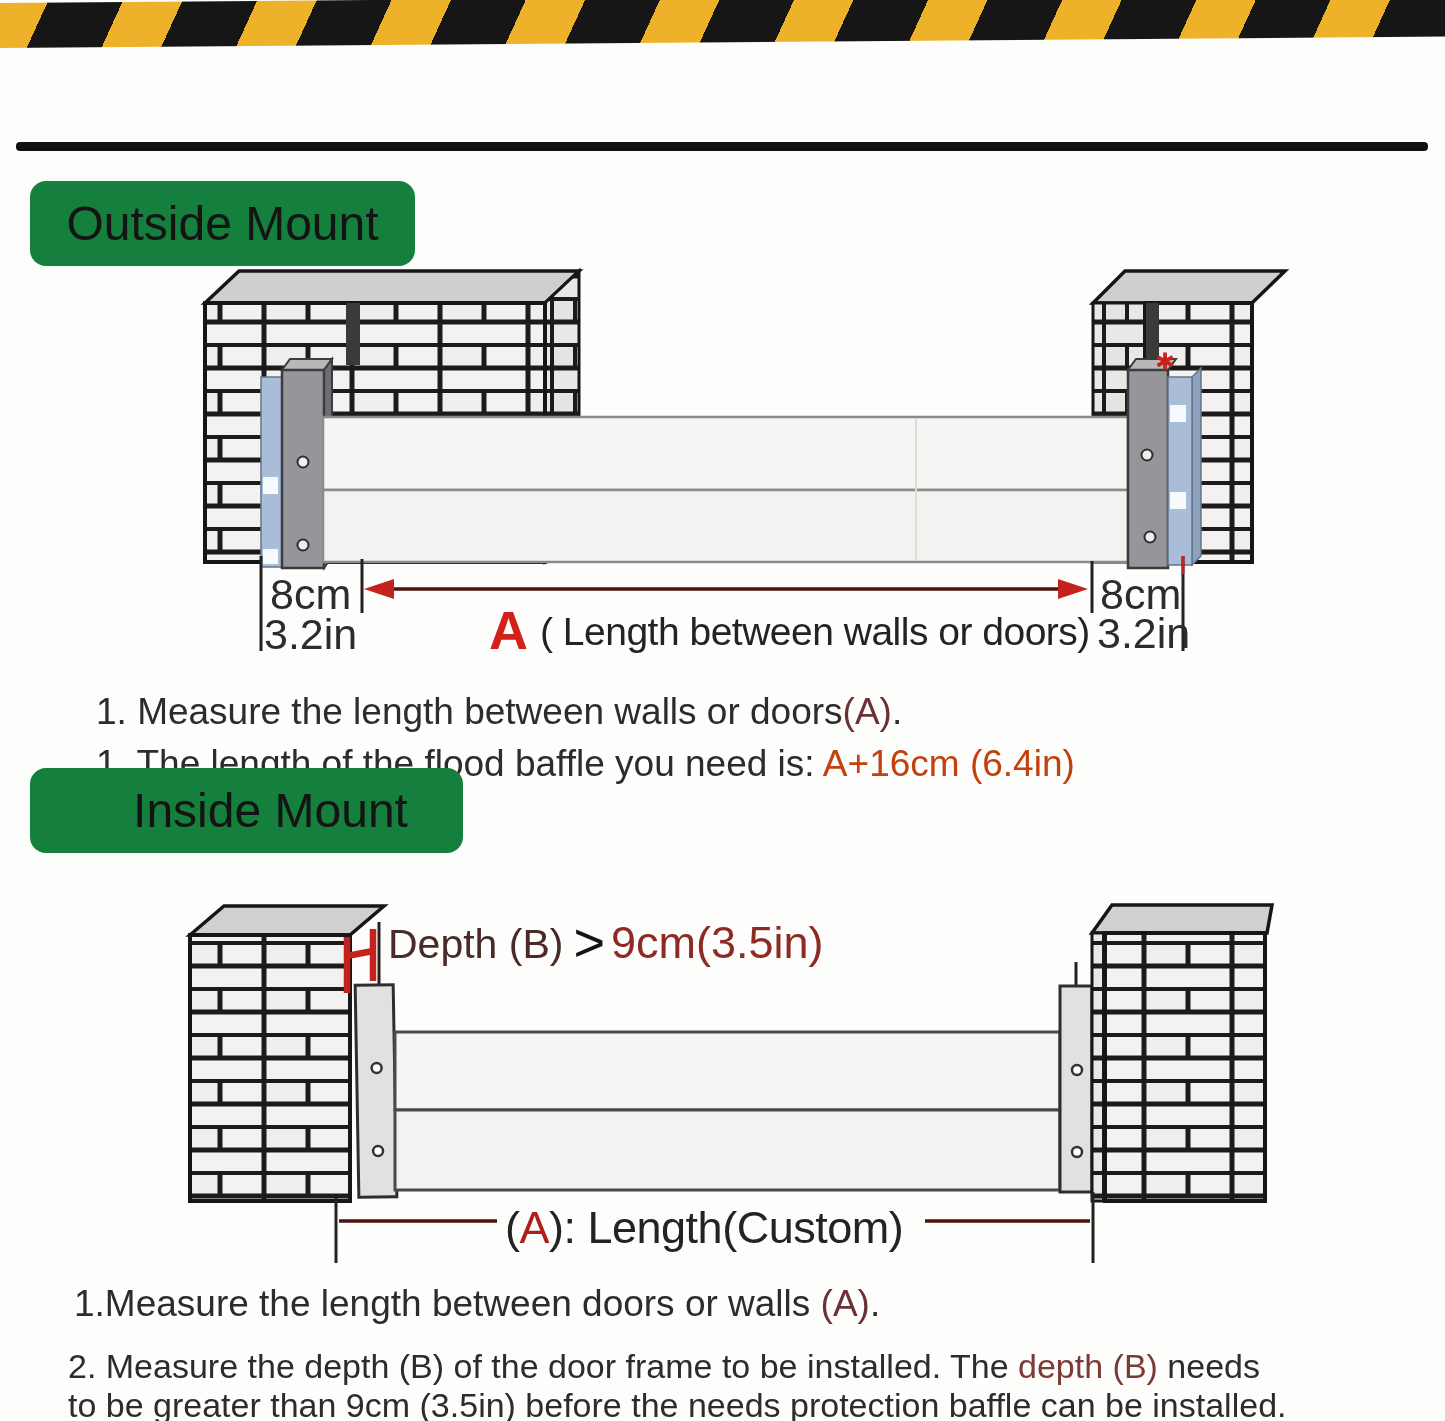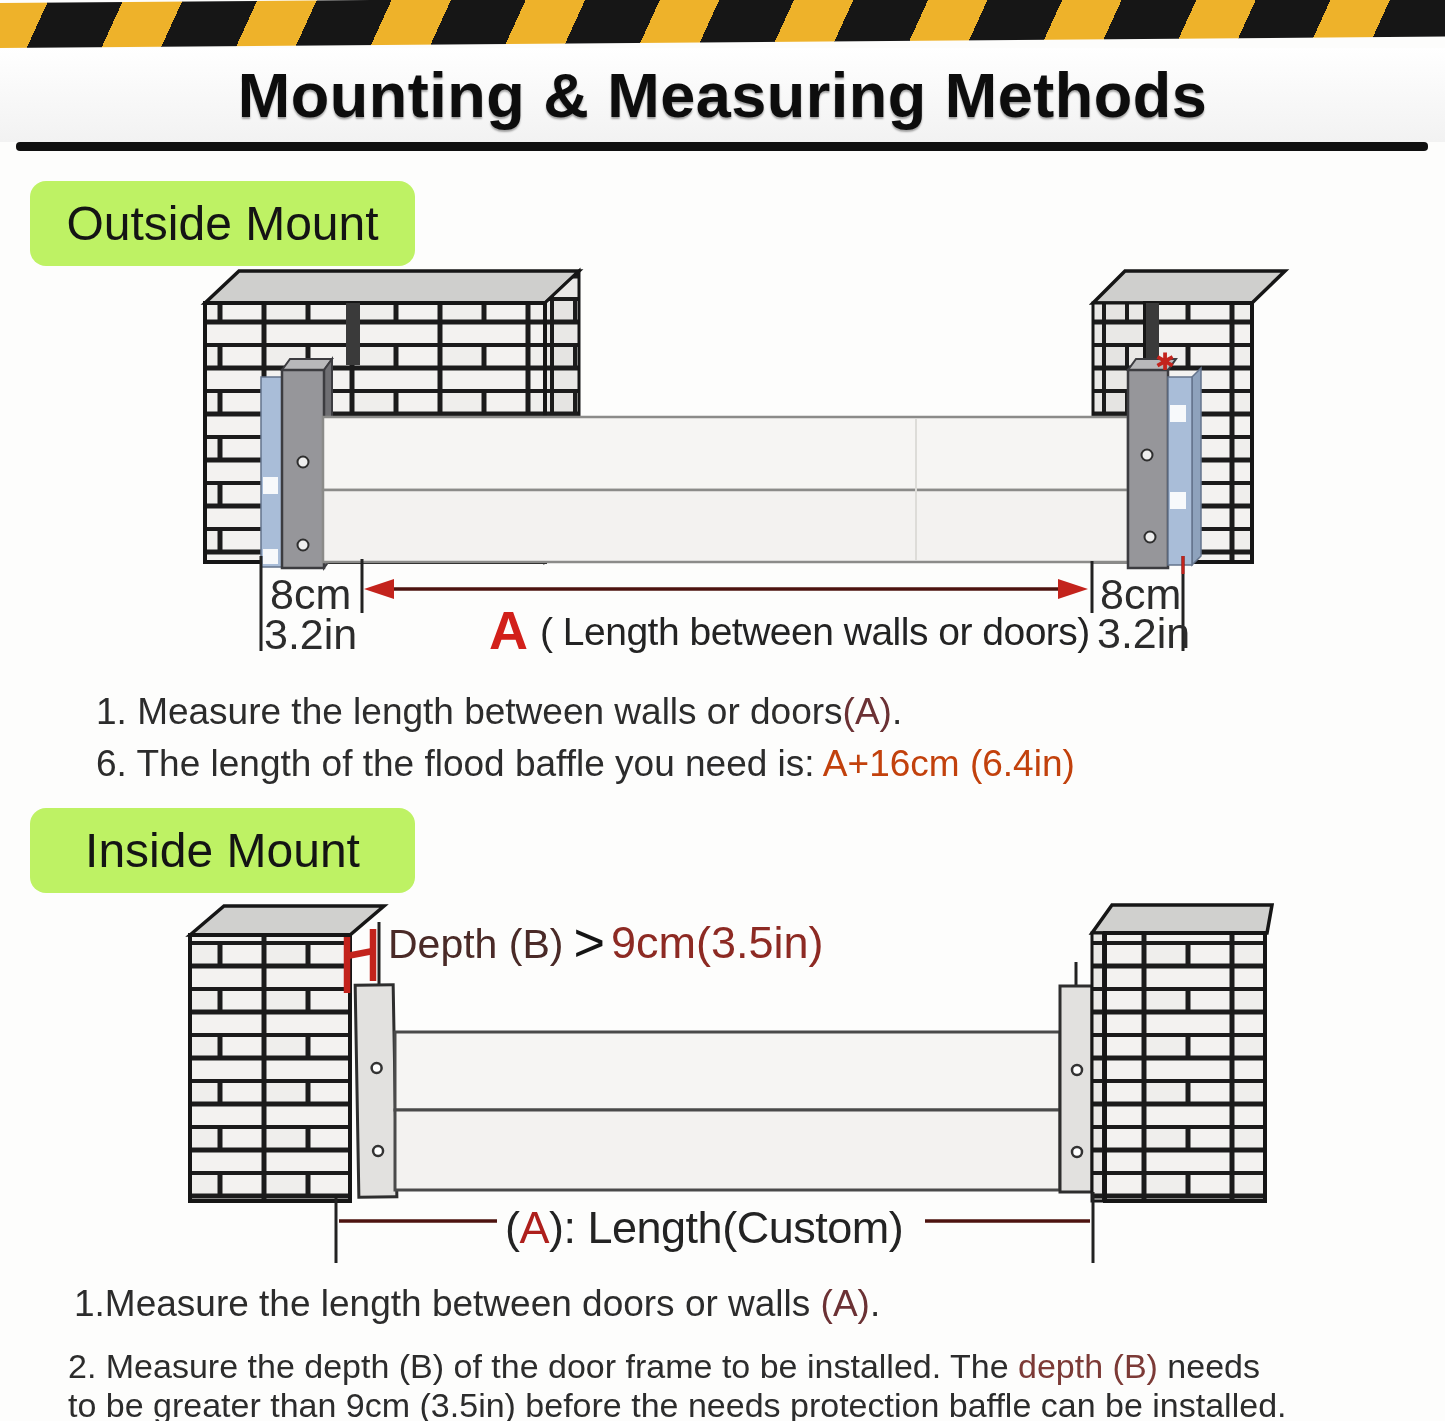--- a/index.html
+++ b/index.html
@@ -20,25 +20,25 @@
     text-shadow:0 2px 2px rgba(0,0,0,0.35);
     background:linear-gradient(#ffffff,#f2f2f2);
   }
   .black-bar{
     position:absolute;left:16px;top:142px;width:1412px;height:9px;
     background:#101010;border-radius:4px;
   }
   
   .mount-label{
     position:absolute;left:30px;width:385px;height:85px;border-radius:16px;
-    background:#bef264;display:flex;align-items:center;justify-content:center;
+    background:#15803d;display:flex;align-items:center;justify-content:center;
     font-size:48px;color:#141414;
   }
   .mount-label.outside{top:181px;}
-  .mount-label.inside{top:808px;}
+  .mount-label.inside{top:768px;padding-left:48px;}
   
   .diagram{position:absolute;left:0;display:block;}
   .d1{top:260px;}
   .d2{top:900px;}
   svg text{font-family:"Liberation Sans","DejaVu Sans",sans-serif;}
   .dim-txt{font-size:43px;fill:#2c2c2c;}
   .span-a{font-size:54px;font-weight:bold;fill:#d2201a;}
   .span-rest{font-size:39px;fill:#232323;letter-spacing:-0.5px;}
   .depth-pre{font-size:41px;fill:#4a2a27;}
   .depth-gt{font-size:54px;fill:#141414;}
@@ -54,21 +54,20 @@
   .maroon{color:#6b3134;}
   .dark-red{color:#c2410c;}
   .red-b{color:#7c3a36;}
 </style>
 </head>
 <body>
 
 <div class="page">
 
   <div class="hazard"></div>
-  <div class="banner-title">Mounting &amp; Measuring Methods</div>
   <div class="black-bar"></div>
 
   <div class="mount-label outside">
     <span>Outside Mount</span>
   </div>
 
   <svg class="diagram d1" width="1445" height="420" viewBox="0 260 1445 420">
     <defs>
       <pattern id="brickF1" width="88" height="46" patternUnits="userSpaceOnUse">
         <rect width="88" height="46" fill="#1b1b1b"></rect>
@@ -140,21 +139,21 @@
       <text class="dim-txt" x="264" y="649">3.2in</text>
       <text class="dim-txt" x="1100" y="609">8cm</text>
       <text class="dim-txt" x="1097" y="648">3.2in</text>
       <text class="span-a" x="489" y="649">A</text>
       <text class="span-rest" x="540" y="645">( Length between walls or doors)</text>
     </g>
   </svg>
 
   <div class="notes notes-outside">
     <div><span>1. Measure the length between walls or doors</span><span class="maroon">(A)</span><span>.</span></div>
-    <div><span>6. The length of the flood baffle you need is: </span><span class="dark-red">A+16cm (6.4in)</span></div>
+    <div><span>1. The length of the flood baffle you need is: </span><span class="dark-red">A+16cm (6.4in)</span></div>
   </div>
 
   <div class="mount-label inside">
     <span>Inside Mount</span>
   </div>
 
   <svg class="diagram d2" width="1445" height="372" viewBox="0 900 1445 372">
     <defs>
       <pattern id="brickF2" width="88" height="46" patternUnits="userSpaceOnUse">
         <rect width="88" height="46" fill="#1b1b1b"></rect>

